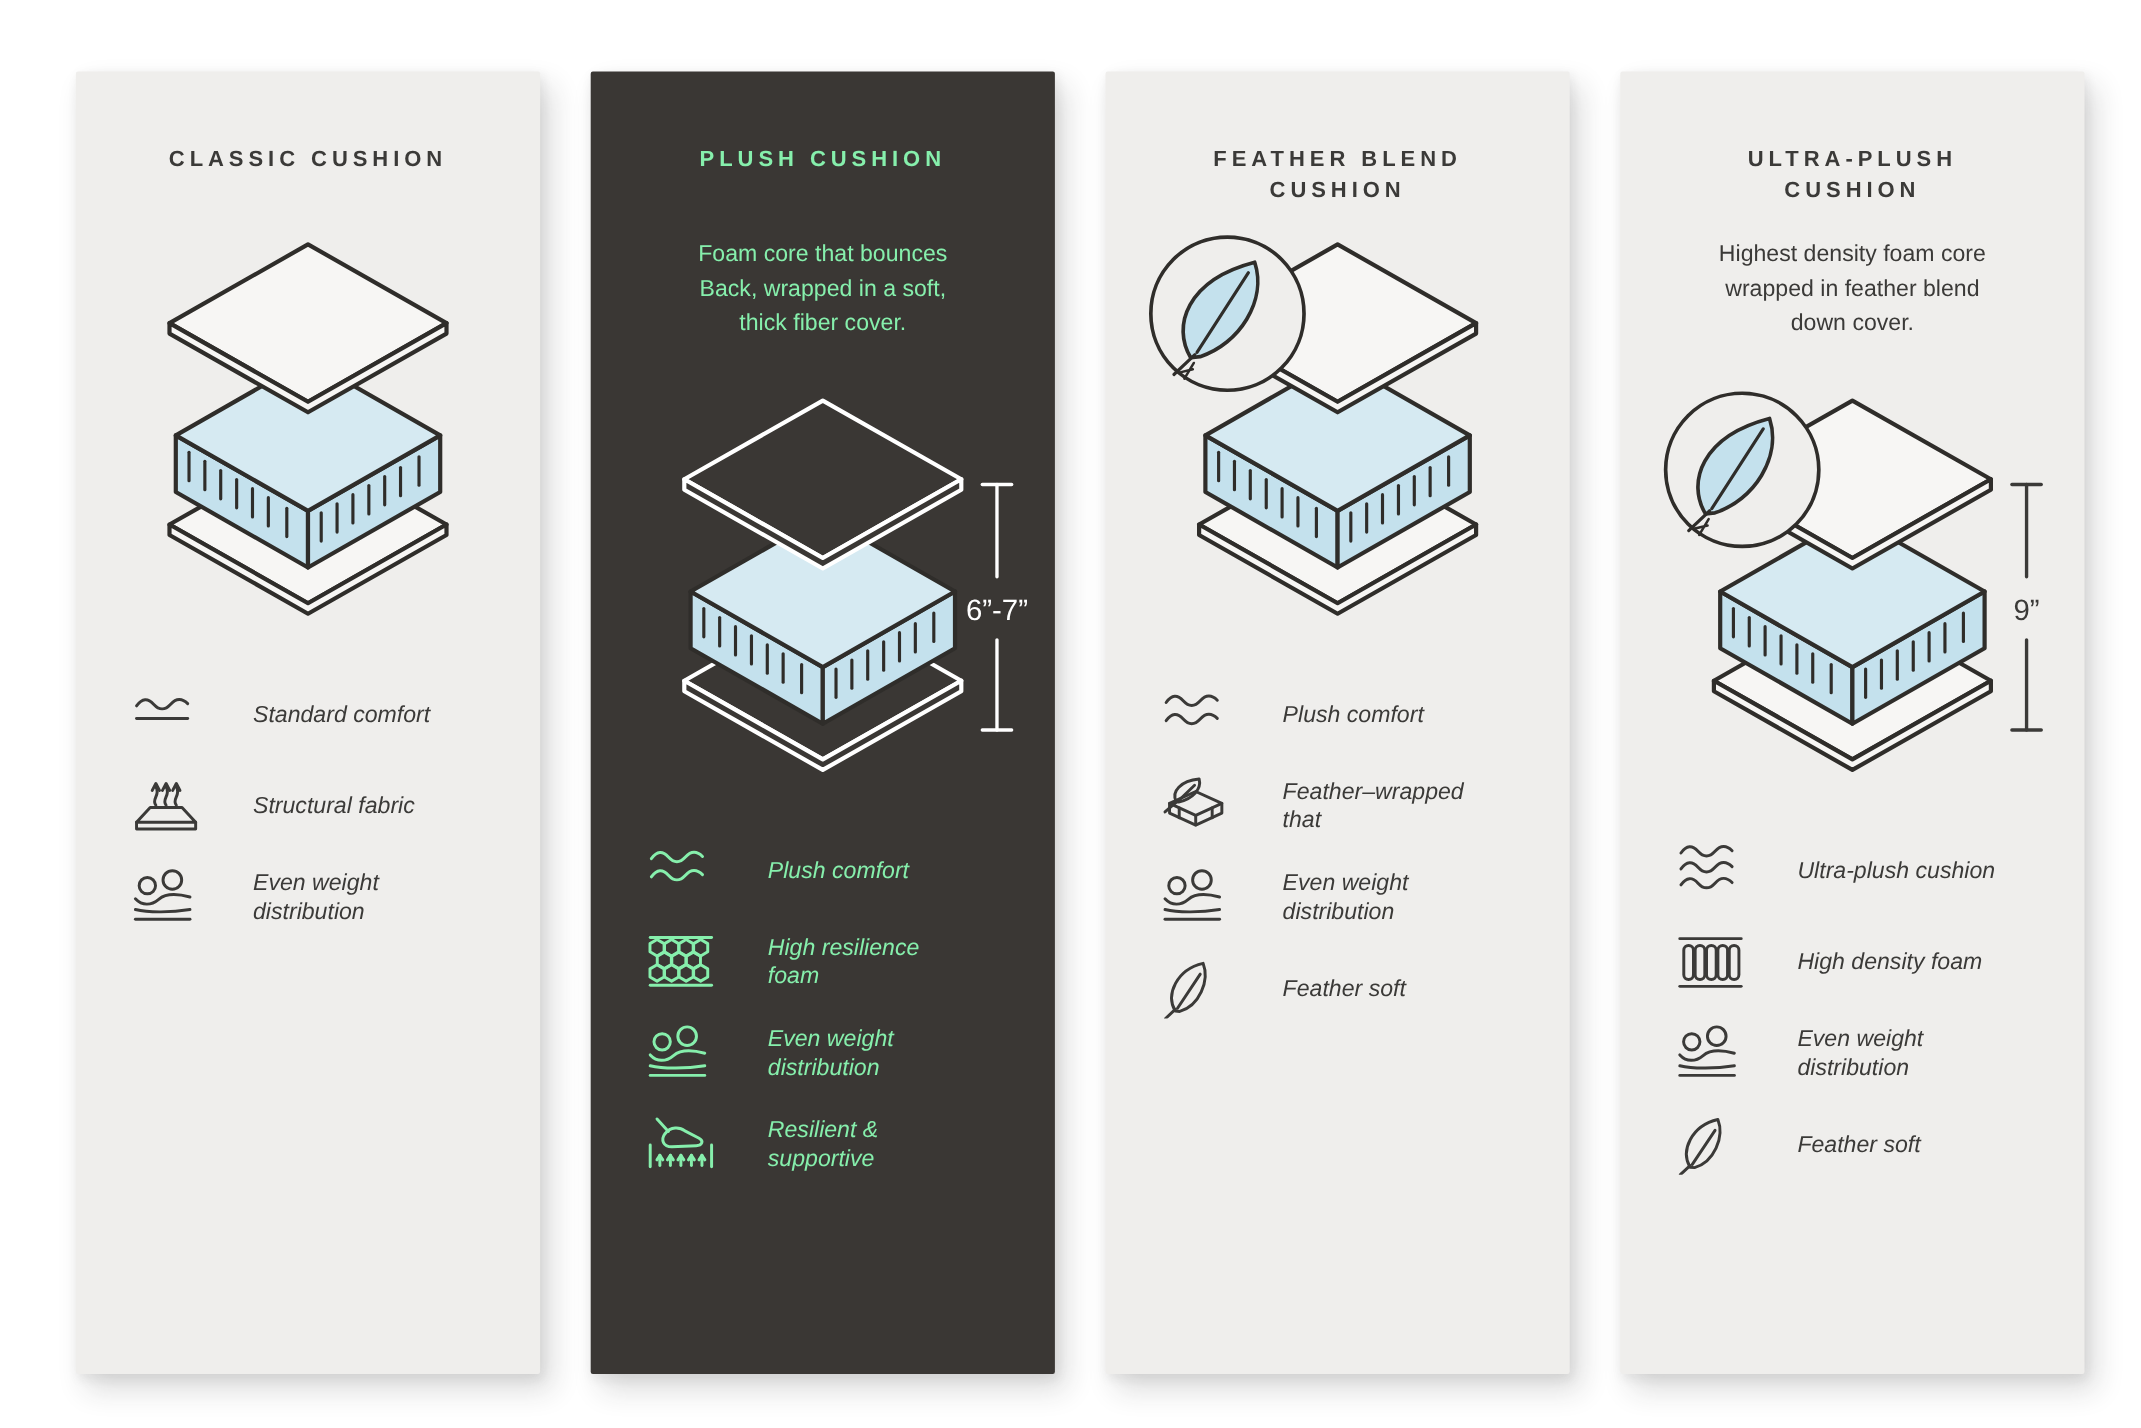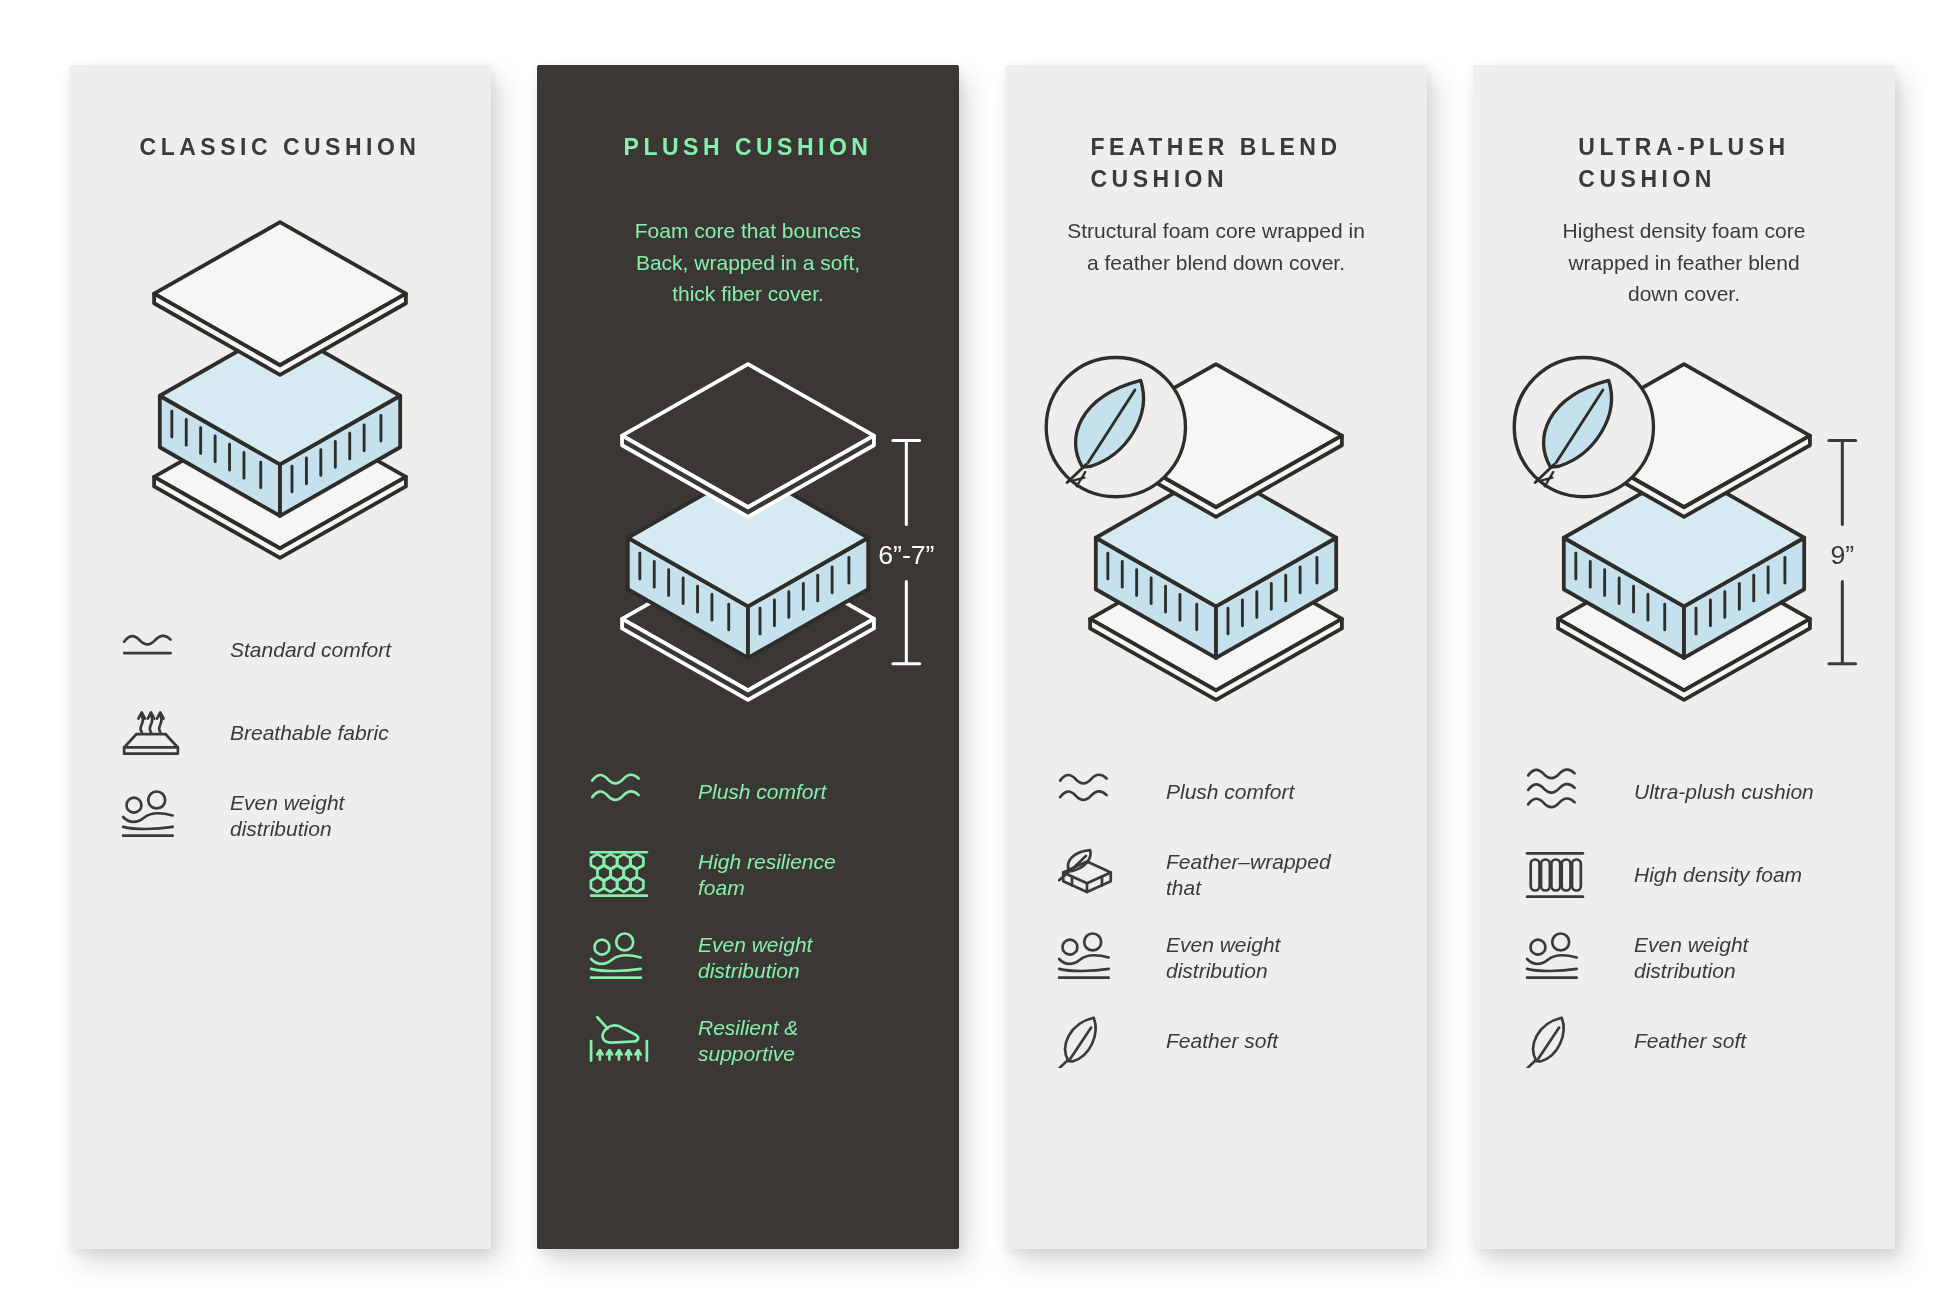--- a/index.html
+++ b/index.html
@@ -18,23 +18,23 @@
     box-sizing:border-box;
     display:flex;flex-direction:column;align-items:center;
     box-shadow:10px 14px 26px rgba(40,40,40,0.16), 2px 4px 10px rgba(40,40,40,0.08);
     border-radius:2px;
   }
   .panel.light{background:var(--panel-light-bg);color:var(--text-dark);}
   .panel.dark{background:var(--panel-dark-bg);color:#86efac;}
   .title{
     margin:66px 0 0 0;
     min-height:74px;
-    font-size:23px;font-weight:bold;
+    font-size:20px;font-weight:bold;
     letter-spacing:4.5px;
-    line-height:1.4;
+    text-align:center;line-height:1.4;
     white-space:pre-line;
   }
   .desc{
     margin:10px 0 0 0;
     min-height:132px;
     width:356px;
     font-size:21px;line-height:1.5;
     text-align:center;white-space:pre-line;
   }
   .illus{
@@ -111,21 +111,21 @@
               <path d="M4,40 L16,27 H44 L56,40 Z"></path>
               <path d="M4,40 V46 H56 V40"></path>
               <path d="M21,25 C16.5,20 25.5,16 21,9"></path>
               <path d="M17.8,12 L21,6 L24.2,12"></path>
               <path d="M30,25 C25.5,20 34.5,16 30,9"></path>
               <path d="M26.8,12 L30,6 L33.2,12"></path>
               <path d="M39,25 C34.5,20 43.5,16 39,9"></path>
               <path d="M35.8,12 L39,6 L42.2,12"></path>
             </svg>
           </span>
-    <span class="flabel">Breathable fabric</span>
+    <span class="flabel">Structural fabric</span>
   </li>
 
   <li class="feature">
     <span class="ficon">
             <svg viewBox="0 0 60 52" width="62" height="54" fill="none" stroke="currentColor" stroke-width="2.6" stroke-linecap="round" stroke-linejoin="round">
               <circle cx="13.5" cy="15.5" r="7.2"></circle>
               <circle cx="35.5" cy="10.5" r="8.2"></circle>
    <path d="M3,27 C9,33.5 17,33 23.5,27.5 C30,22 40,22.5 51,25.5"></path>
    <path d="M3,36.5 C15,39.5 35,39 51,36.5"></path>
               <path d="M3,45 H51"></path>
@@ -248,22 +248,20 @@
           </span>
     <span class="flabel">Resilient &amp;
 supportive</span>
   </li>
 </ul>
   </section>
 
   <section class="panel light">
     <h2 class="title">FEATHER BLEND
 CUSHION</h2>
-    <p class="desc">Structural foam core wrapped in
-a feather blend down cover.</p>
     <div class="illus">
         <svg viewBox="0 0 400 390" width="382" height="372">
           <g fill="#f7f6f4" stroke="#2f2d2a" stroke-width="4" stroke-linejoin="round" stroke-linecap="round">
         <path d="M200,210 L332,285 L200,360 L68,285 Z"></path>
         <path d="M68,285 L200,360 L332,285 L332,295 L200,370 L68,295 Z"></path>
           </g>
           <g stroke="#2f2d2a" stroke-width="4" stroke-linejoin="round" stroke-linecap="round">
         <path d="M74,200 L200,272 L200,326 L74,254 Z" fill="#c4e1ed"></path>
         <path d="M200,272 L326,200 L326,254 L200,326 Z" fill="#c4e1ed"></path>
         <path d="M200,128 L326,200 L200,272 L74,200 Z" fill="#d6eaf2"></path>

